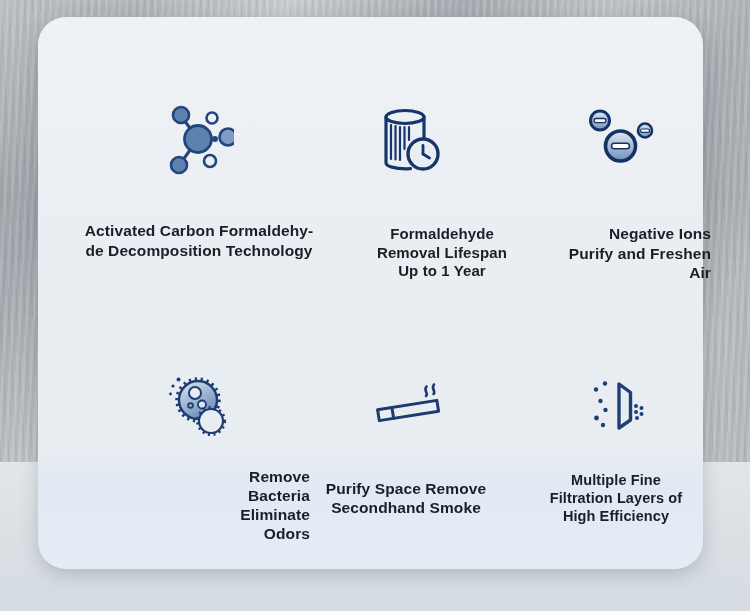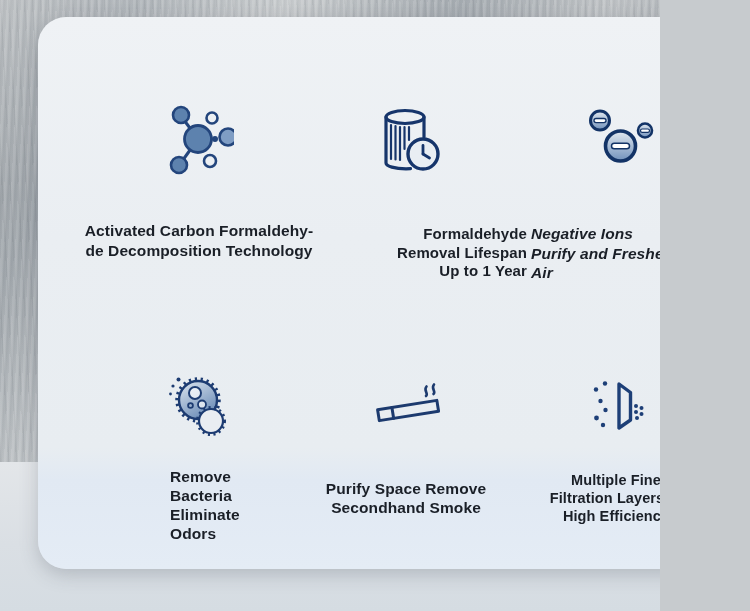--- a/index.html
+++ b/index.html
@@ -1,18 +1,19 @@
 <!DOCTYPE html>
 <html><head>
 <meta charset="utf-8">
 <style>
   html,body{margin:0;padding:0;background:#c7cbce;}
   .stage{
-    position:relative;width:660px;height:611px;overflow:hidden;
+    position:relative;width:734px;height:611px;overflow:hidden;
     font-family:"Liberation Sans",sans-serif;
+    padding-left:16px;
   }
   
   .bg-metal{
     position:absolute;left:0;top:0;width:750px;height:462px;
     background:
       linear-gradient(180deg, rgba(255,255,255,0.10) 0%, rgba(40,48,56,0.07) 42%, rgba(255,255,255,0.06) 100%),
       repeating-linear-gradient(93deg, rgba(255,255,255,0.11) 0px, rgba(255,255,255,0.11) 2px, rgba(80,88,96,0.09) 4px, rgba(255,255,255,0.0) 7px),
       repeating-linear-gradient(87deg, rgba(70,78,86,0.07) 0px, rgba(70,78,86,0.07) 1px, rgba(255,255,255,0.06) 2px, rgba(255,255,255,0.0) 5px, rgba(255,255,255,0.0) 8px),
       linear-gradient(115deg,#b6babd 0%,#a8aeb3 14%,#c3c7c9 30%,#9ba2a8 48%,#b8bcbf 63%,#a5abb0 78%,#bcc0c2 90%,#b0b5b9 100%);
   }
@@ -31,23 +32,23 @@
   .ic-2{left:341px;top:90px;}
   .ic-3{left:547px;top:91px;}
   .ic-4{left:127px;top:356px;}
   .ic-5{left:333px;top:362px;}
   .ic-6{left:548px;top:360px;}
   .cap{
     position:absolute;font-weight:bold;color:#1a1f27;white-space:pre-line;
     letter-spacing:0.1px;
   }
   .cap-1{left:40px; top:204px;width:242px;text-align:center;font-size:15.5px;line-height:20px;}
-  .cap-2{left:319px;top:208px;width:170px;text-align:right;  font-size:15px;  line-height:18.5px;}
-  .cap-3{left:493px;top:207px;width:180px;text-align:left;font-size:15.5px;line-height:19.5px;font-style:italic;}
-  .cap-4{left:132px;top:450px;width:140px;text-align:left;  font-size:15.5px;line-height:19px;}
+  .cap-2{left:319px;top:208px;width:170px;text-align:center;  font-size:15px;  line-height:18.5px;}
+  .cap-3{left:493px;top:207px;width:180px;text-align:right;font-size:15.5px;line-height:19.5px;}
+  .cap-4{left:132px;top:450px;width:140px;text-align:right;  font-size:15.5px;line-height:19px;}
   .cap-5{left:278px;top:462px;width:180px;text-align:center;font-size:15.5px;line-height:19px;}
   .cap-6{left:488px;top:454px;width:180px;text-align:center;font-size:14.5px;line-height:18px;}
 </style>
 </head>
 <body>
 
 <div class="stage">
   <div class="bg-metal"></div>
   <div class="bg-bottom"></div>
 

